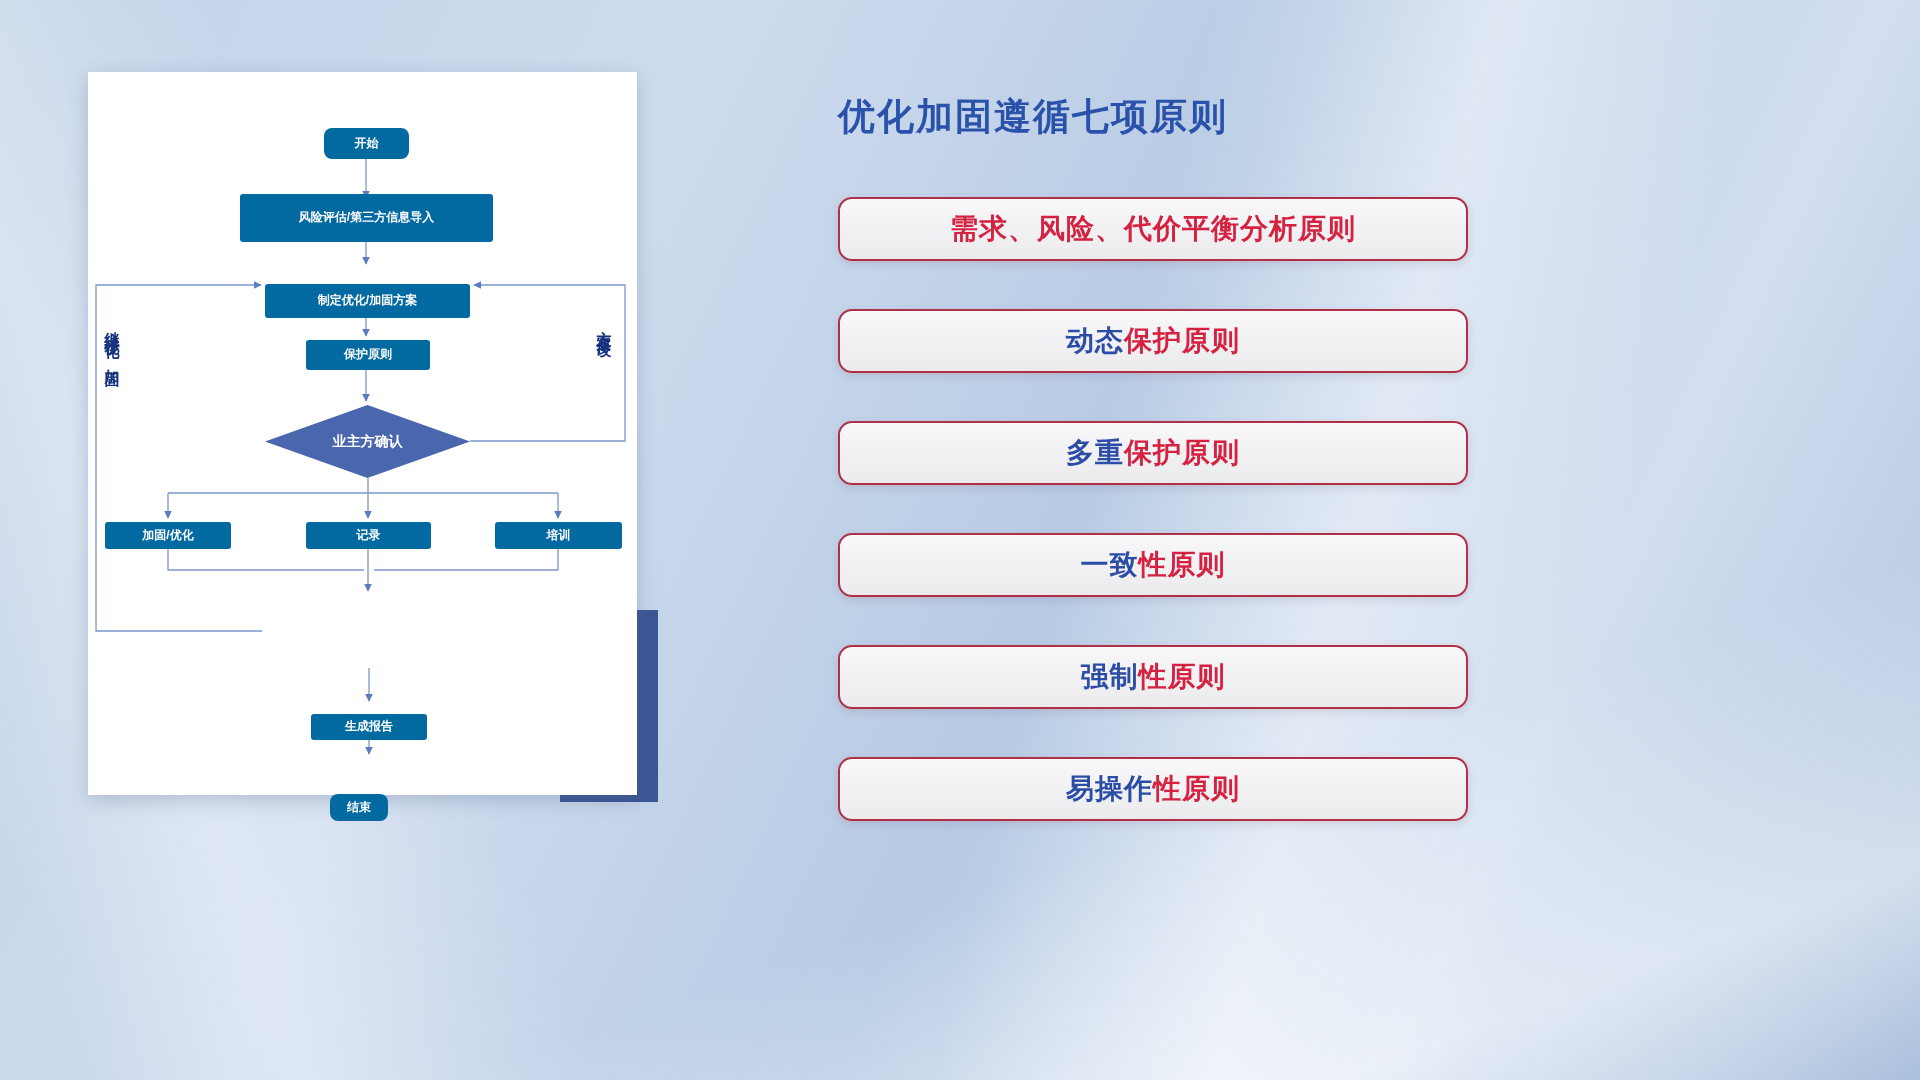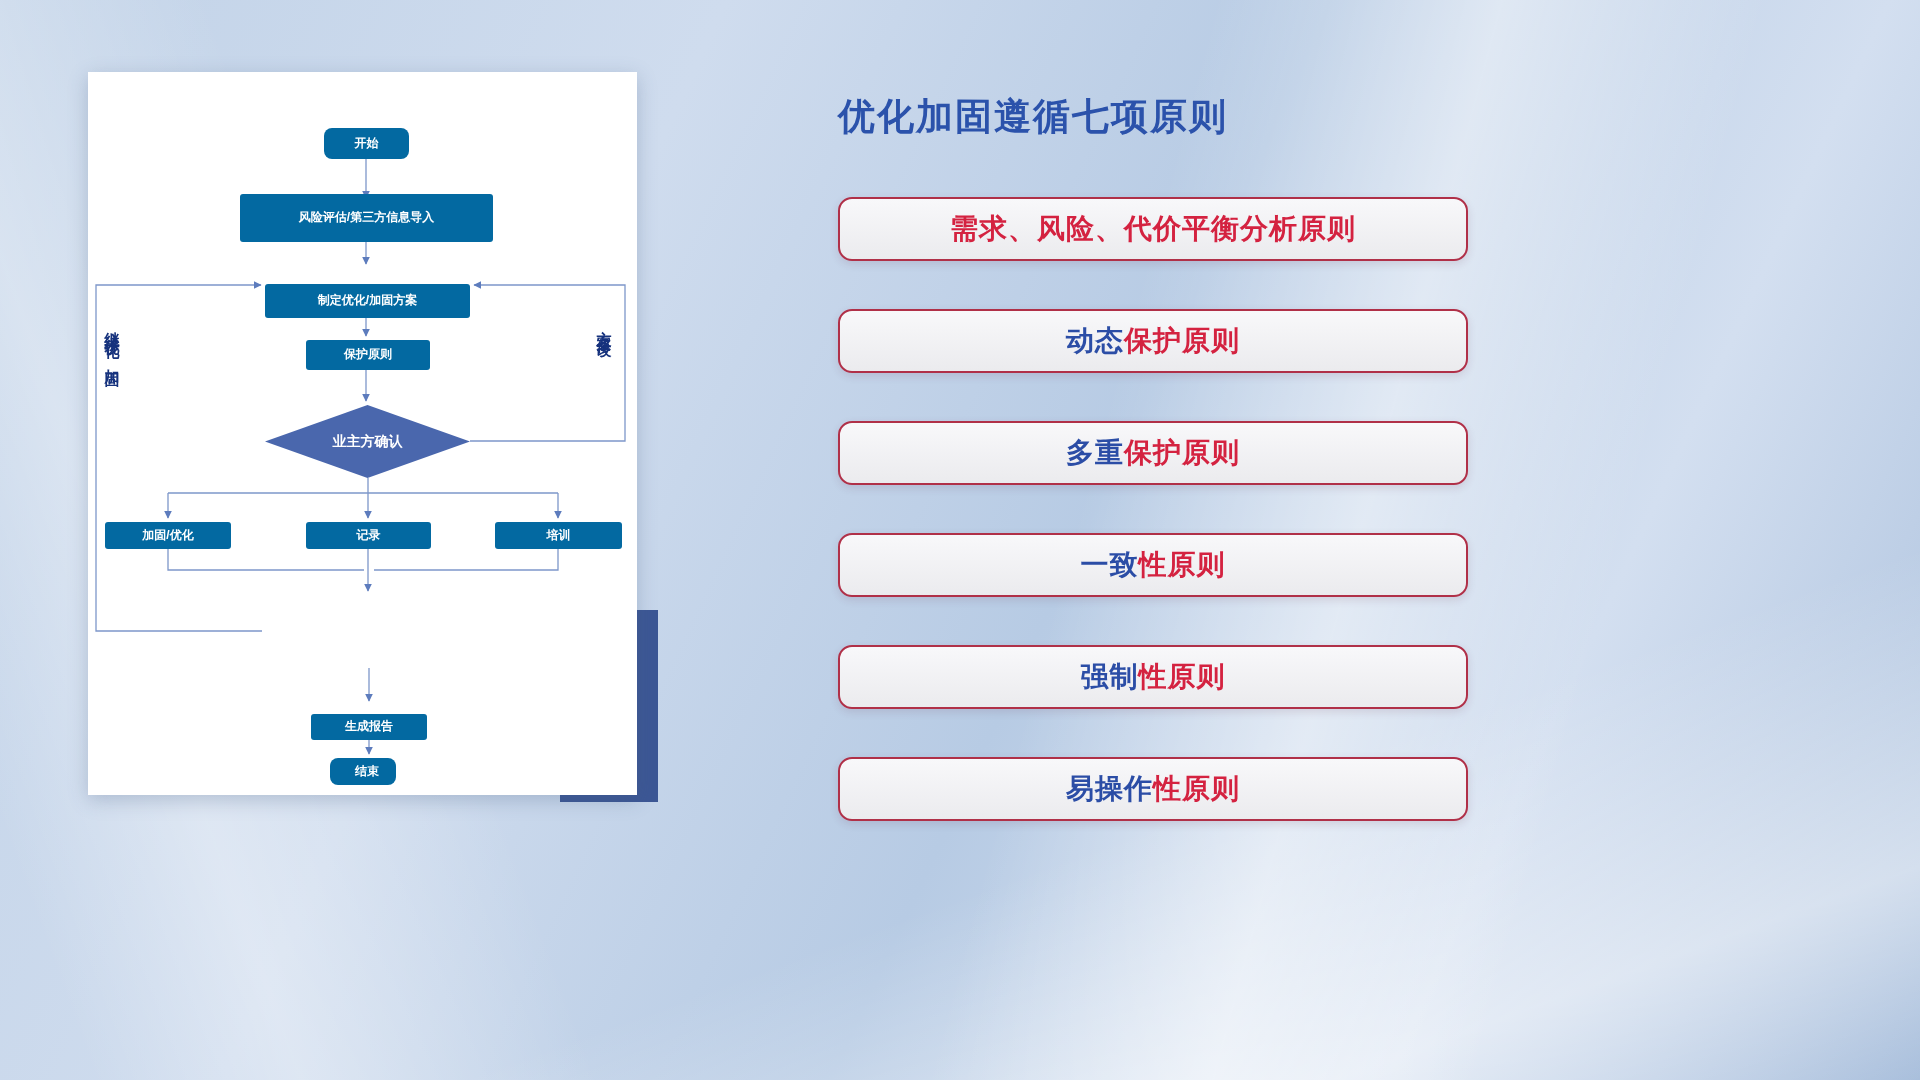--- a/index.html
+++ b/index.html
@@ -90,21 +90,21 @@
 
     <div class="flow-node" style="left:17px;top:450px;width:126px;height:27px;">加固/优化</div>
 
     <div class="flow-node" style="left:218px;top:450px;width:125px;height:27px;">记录</div>
 
     <div class="flow-node" style="left:407px;top:450px;width:127px;height:27px;">培训</div>
 
 
     <div class="flow-node" style="left:223px;top:633px;width:116px;height:26px;margin-top:9px;">生成报告</div>
 
-    <div class="flow-node terminal" style="left:242px;top:686px;width:58px;height:27px;padding-left:8px;">结束</div>
+    <div class="flow-node terminal" style="left:242px;top:722px;width:58px;height:27px;">结束</div>
 
     <div class="v-label" style="left:14px;top:248px;">继续优化/加固</div>
 
     <div class="v-label" style="left:506px;top:246px;">方案修改</div>
   </div>
 
   <div class="panel-title">优化加固遵循七项原则</div>
 
   <div class="principles">
     <div class="pill">

